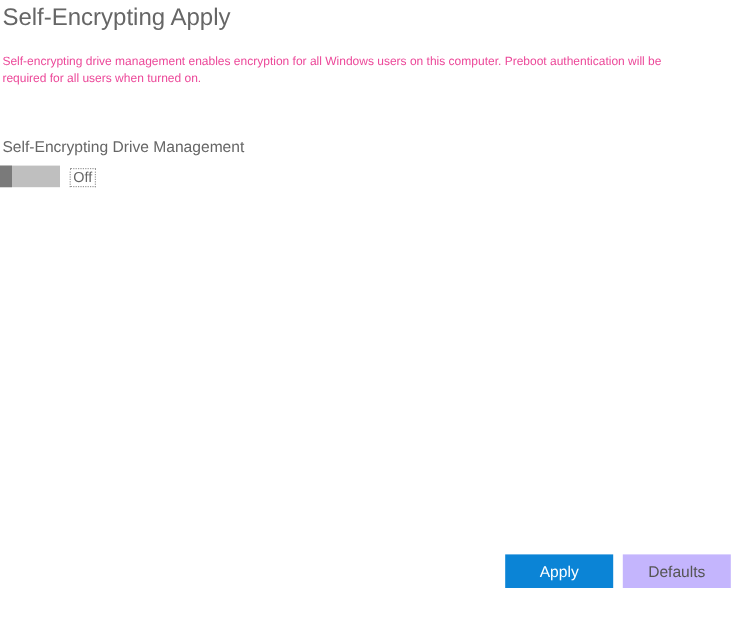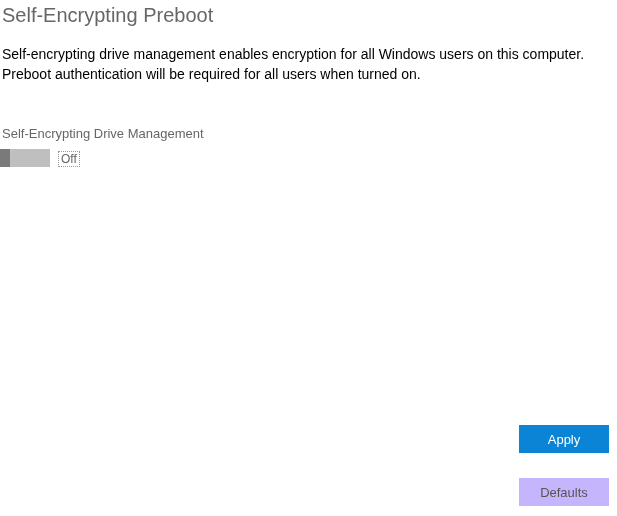--- a/index.html
+++ b/index.html
@@ -15,22 +15,22 @@
       position: relative;
       color: #555;
     }
     .page-title {
       font-size: 20px;
       font-weight: 400;
       color: #666;
       padding: 4px 2px 0 2px;
     }
     .description {
-      font-size: 14px;
-      color: #000000;
+      font-size: 10px;
+      color: #ec4899;
       line-height: 1.4;
       padding: 18px 2px 0 2px;
       max-width: 590px;
     }
     .section-label {
       font-size: 13px;
       color: #666;
       padding: 42px 14px 0 2px;
     }
     .toggle-row {
@@ -61,25 +61,24 @@
       color: #666;
       border: 1px dotted #999;
       padding: 0 2px;
       line-height: 14px;
       height: 16px;
       display: inline-flex;
       align-items: center;
     }
     .button-bar {
       position: absolute;
-      bottom: 10px;
+      bottom: 26px;
       right: 8px;
       display: flex;
-      gap: 25px;
-      flex-direction: column;
+      gap: 8px;
     }
     .btn {
       min-width: 90px;
       height: 28px;
       font-size: 13px;
       border: none;
       cursor: pointer;
       font-family: inherit;
       padding: 0 14px;
     }
@@ -88,21 +87,21 @@
       color: #fff;
     }
     .btn-secondary {
       background: #c4b5fd;
       color: #555;
     }
   </style>
 </head>
 <body>
 
-<h1 class="page-title">Self-Encrypting Preboot</h1>
+<h1 class="page-title">Self-Encrypting Apply</h1>
 
 <p class="description">Self-encrypting drive management enables encryption for all Windows users on this computer. Preboot authentication will be required for all users when turned on.</p>
 
 <div class="section-label">Self-Encrypting Drive Management</div>
 
 <div class="toggle-row">
   <button class="toggle">
     <span class="toggle-knob"></span>
   </button>
   <span class="toggle-state">Off</span>

